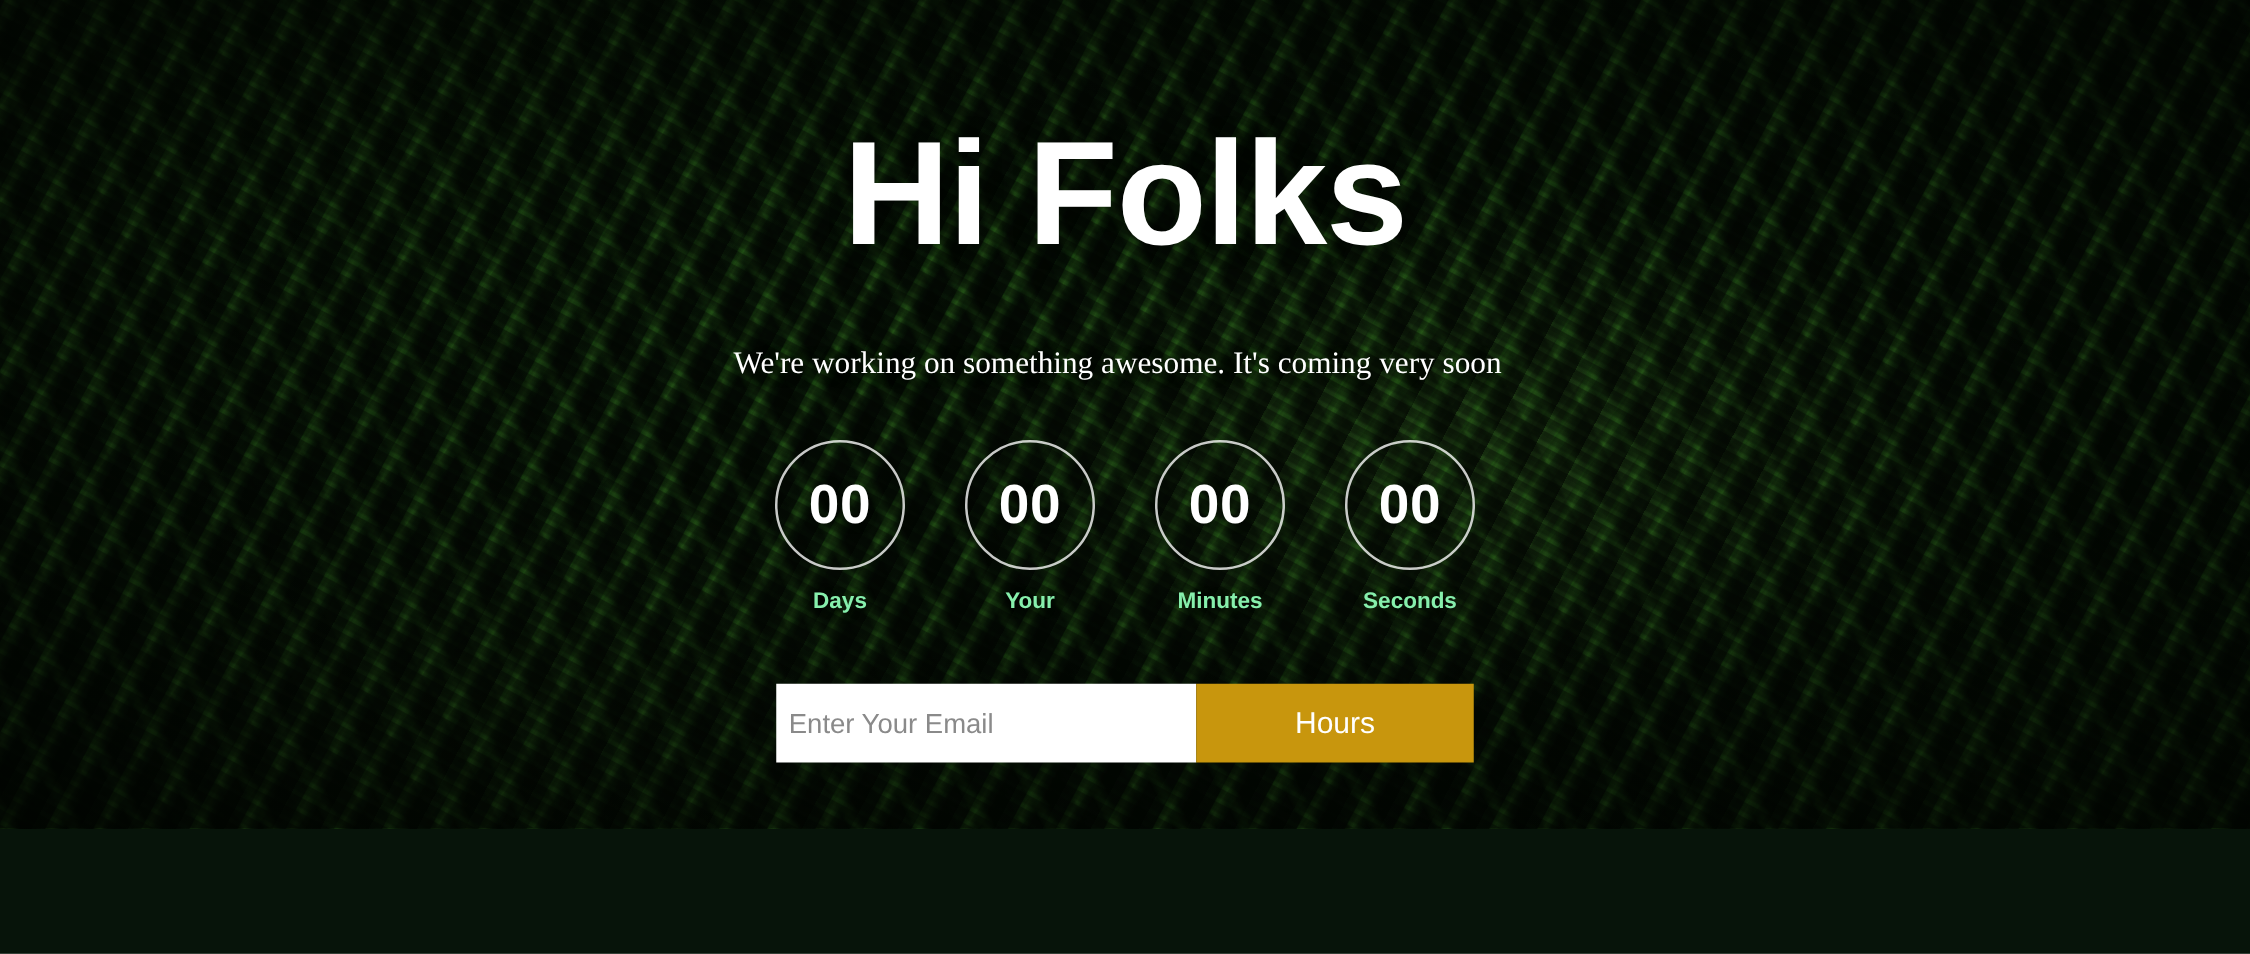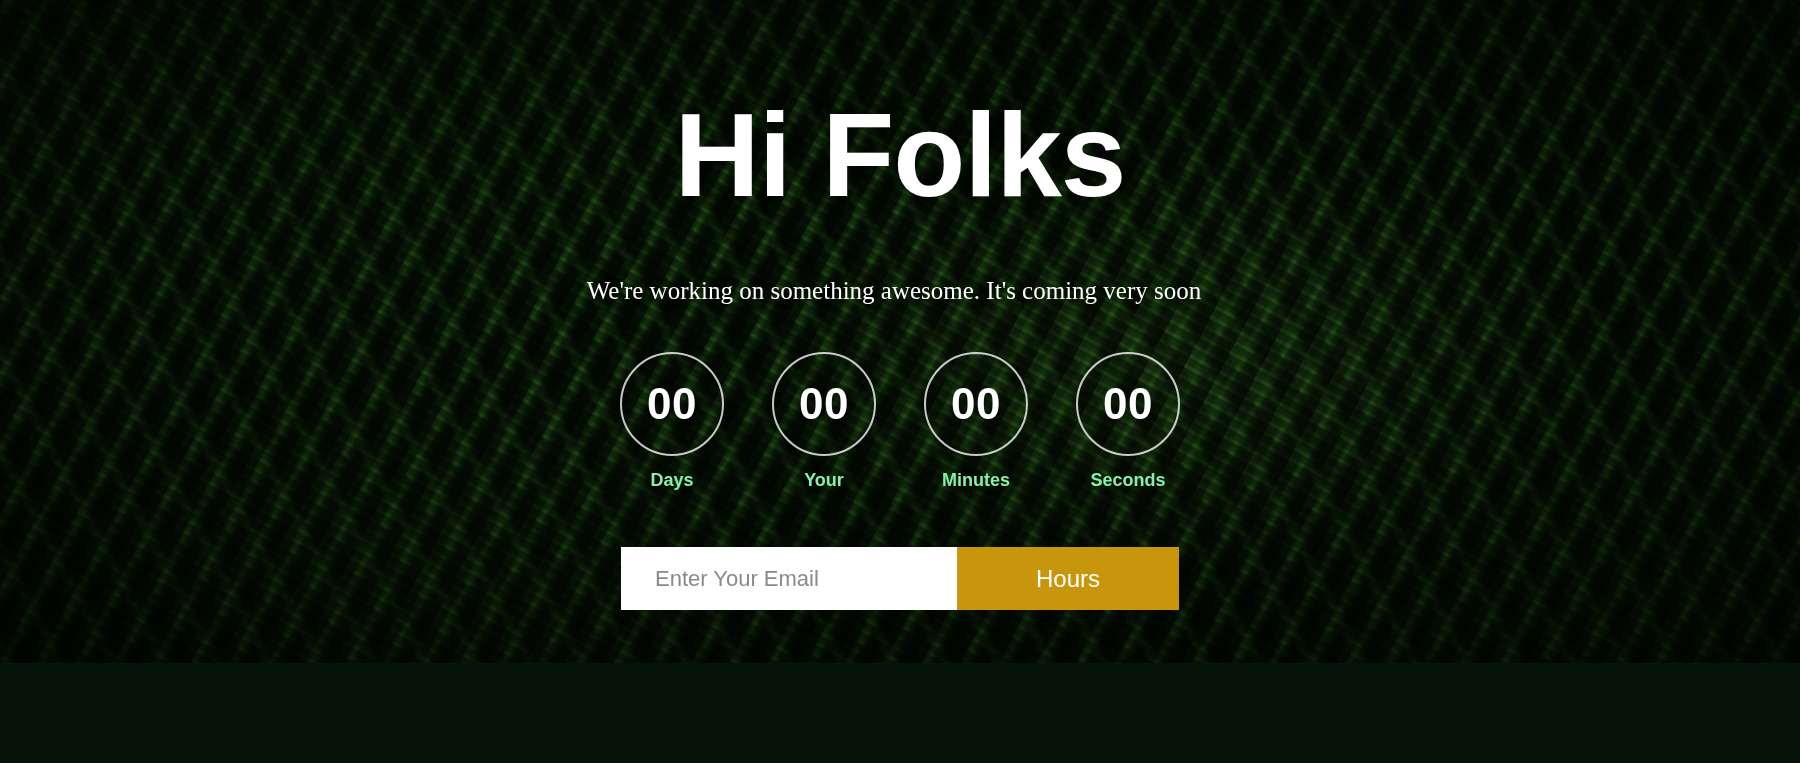--- a/index.html
+++ b/index.html
@@ -121,21 +121,21 @@
   }
 
   .signup{
     position:absolute;top:547px;left:0;right:0;
     display:flex;justify-content:center;align-items:stretch;
   }
   .email-input{
     width:336px;height:63px;box-sizing:border-box;
     border:none;outline:none;background:#ffffff;
     font-family:"Liberation Sans", sans-serif;font-size:22px;color:#3a3a3a;
-    padding:0 34px;
+    padding:0 10px;
   }
   .email-input::placeholder{color:#8a8a8a;opacity:1;}
   .submit-btn{
     width:222px;height:63px;box-sizing:border-box;border:none;
     background:#c8960d;color:#ffffff;
     font-family:"Liberation Sans", sans-serif;font-size:24px;font-weight:400;
     cursor:pointer;
   }
 
   .socials{

